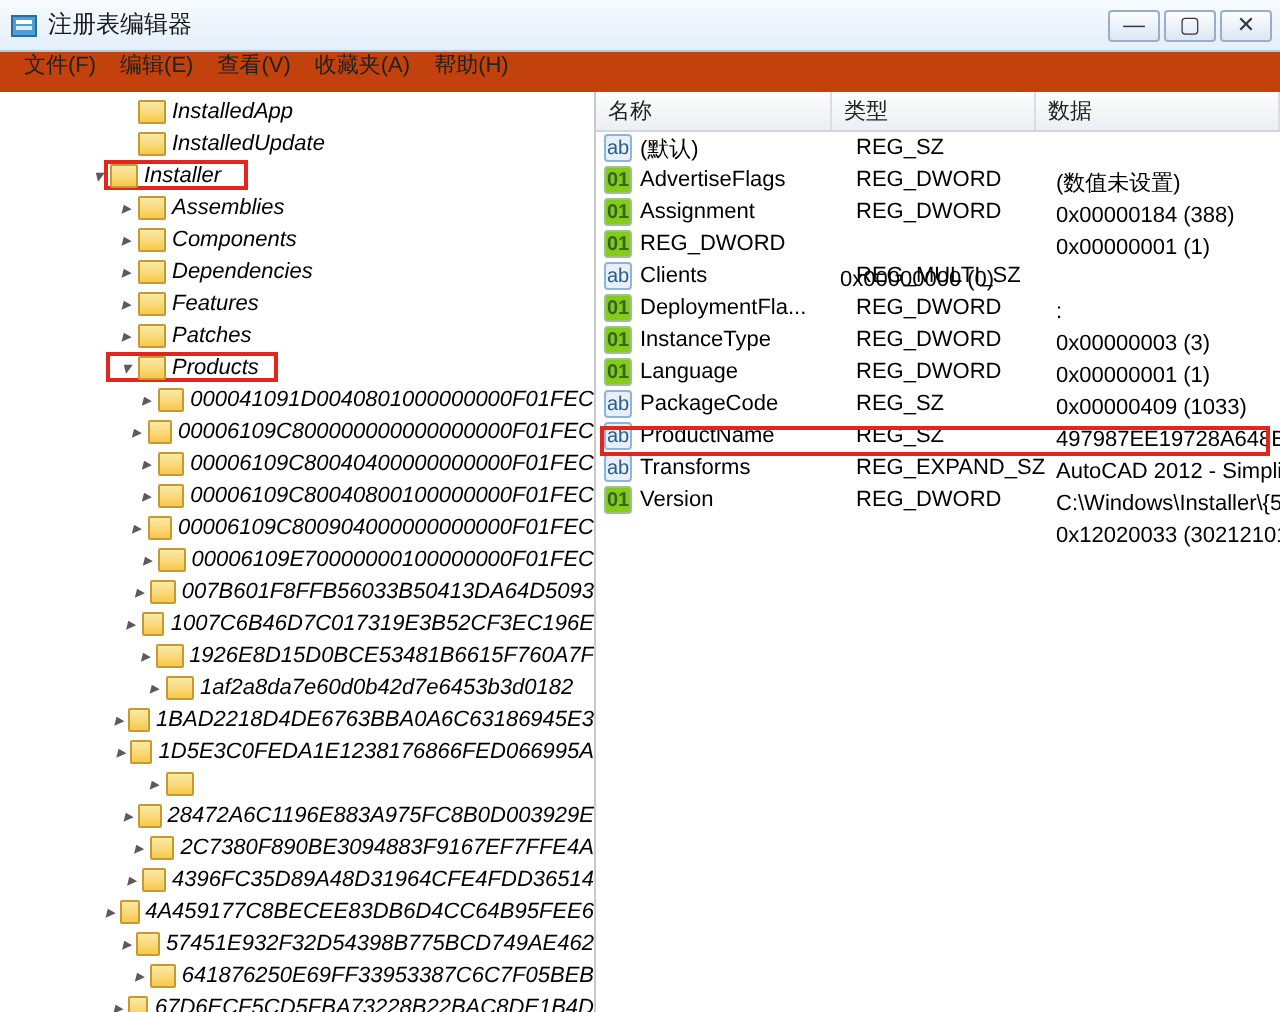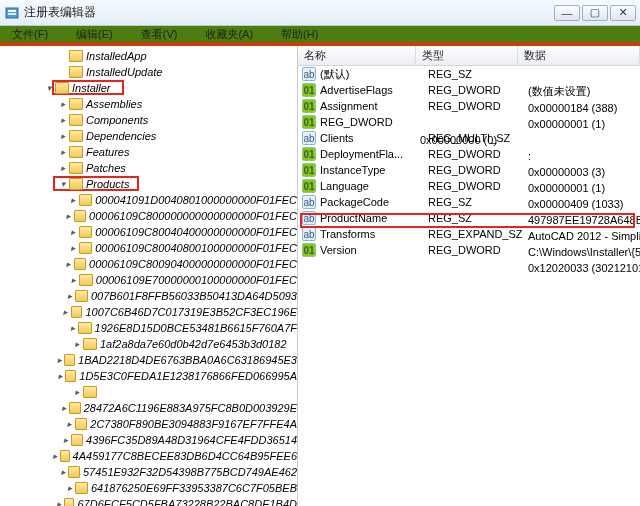--- a/index.html
+++ b/index.html
@@ -2,21 +2,21 @@
 <html><head>
 <meta charset="utf-8">
 <style>
 * { margin:0; padding:0; box-sizing:border-box; font-family:"Microsoft YaHei","Segoe UI",Tahoma,sans-serif; font-size:11px; }
 html,body { width:640px; height:506px; background:#fff; overflow:hidden; }
 .titlebar { height:26px; background:linear-gradient(#f7fbff,#e4eef9); border-bottom:1px solid #b7c8dd; display:flex; align-items:center; padding:0 4px; }
 .titlebar .appicon { width:16px; height:16px; margin-right:4px; }
 .titlebar .title { flex:1; color:#1a1a1a; font-size:12px; }
 .winbtns { display:flex; gap:2px; }
 .winbtn { width:26px; height:16px; border:1px solid #9aafc7; background:linear-gradient(#fdfeff,#dbe7f4); border-radius:2px; display:flex; align-items:center; justify-content:center; color:#334; font-size:10px; }
-.menubar { height:20px; background:#4d7c0f; border-bottom:4px solid #c2410c; display:flex; align-items:center; padding:0 6px; gap:16px; }
+.menubar { height:20px; background:#c2410c; border-bottom:7px solid #c2410c; display:flex; align-items:center; padding:0 6px; gap:0; }
 .menuitem { padding:2px 6px; color:#222; }
 .main { display:flex; height:460px; }
 .treepane { width:298px; border-right:1px solid #c9c9c9; overflow:hidden; background:#fff; padding-top:2px; }
 .listpane { flex:1; overflow:hidden; background:#fff; }
 .row { display:flex; align-items:center; height:16px; white-space:nowrap; color:#000;font-style:italic; }
 .row .spacer { display:inline-block; }
 .twist { width:10px; display:inline-flex; justify-content:center; color:#5b5b5b; font-size:9px; }
 .fld { width:14px; height:12px; margin:0 3px 0 1px; display:inline-block; position:relative; }
 .fld::before { content:""; position:absolute; inset:0; background:linear-gradient(#ffe9a8,#f6c94e); border:1px solid #c69a2d; border-radius:1px; }
 .lbl { }

